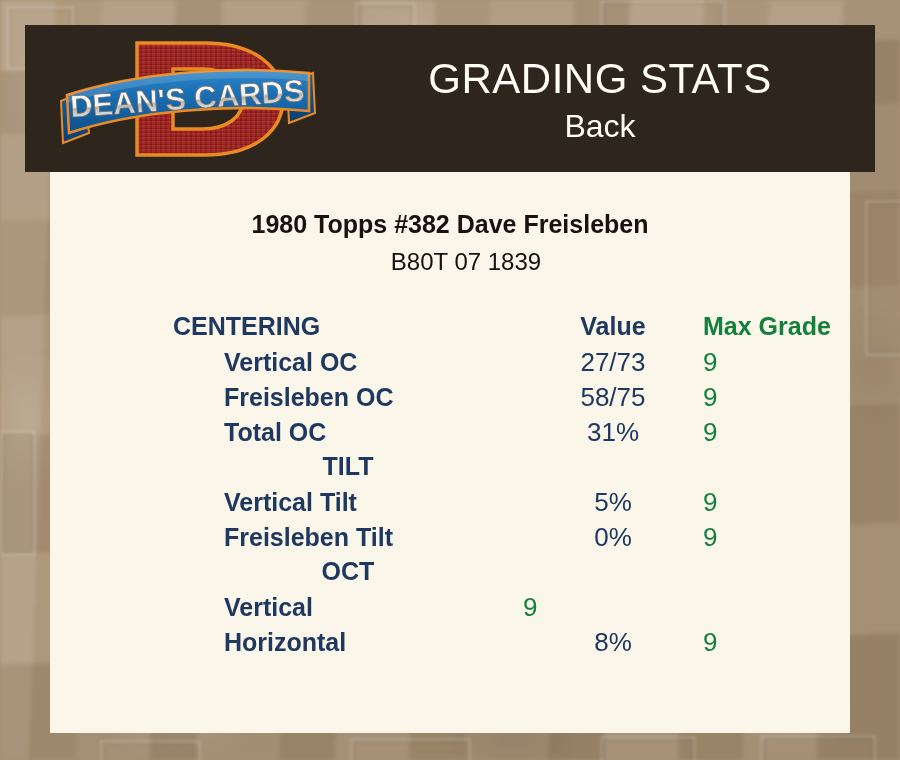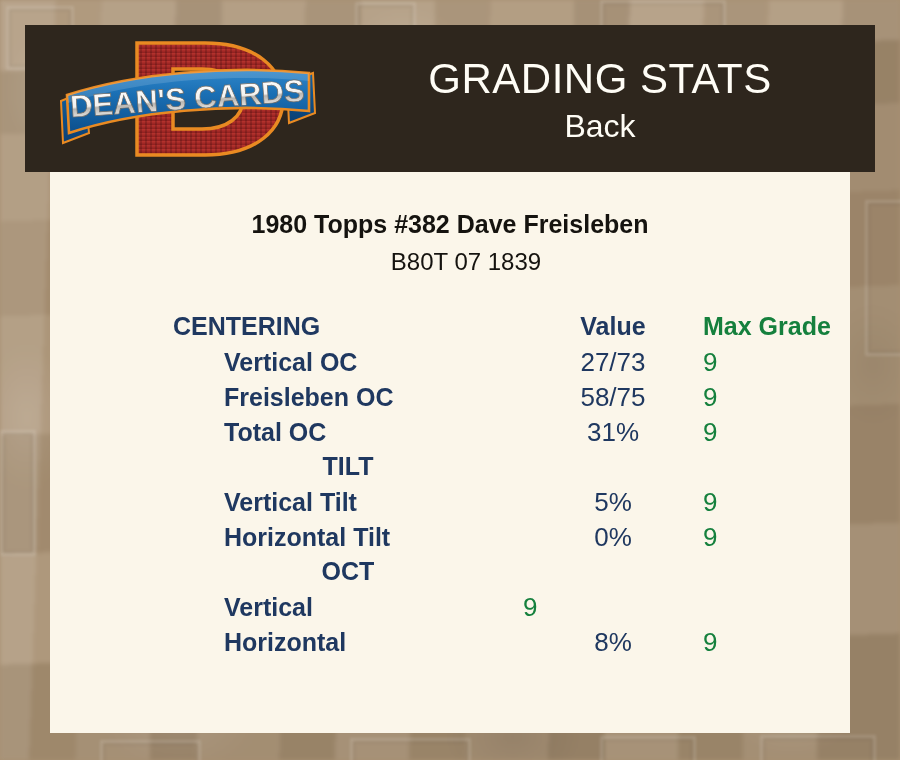--- a/index.html
+++ b/index.html
@@ -277,21 +277,21 @@
           <div class="col-label">TILT</div>
           <div class="col-value"></div>
           <div class="col-grade"></div>
         </div>
         <div class="stats-row data-row">
           <div class="col-label">Vertical Tilt</div>
           <div class="col-value">5%</div>
           <div class="col-grade">9</div>
         </div>
         <div class="stats-row data-row">
-          <div class="col-label">Horizontal Tilt</div>
+          <div class="col-label">Freisleben Tilt</div>
           <div class="col-value">0%</div>
           <div class="col-grade">9</div>
         </div>
         <div class="stats-row section-row">
           <div class="col-label">OCT</div>
           <div class="col-value"></div>
           <div class="col-grade"></div>
         </div>
         <div class="stats-row data-row">
           <div class="col-label">Vertical</div>

